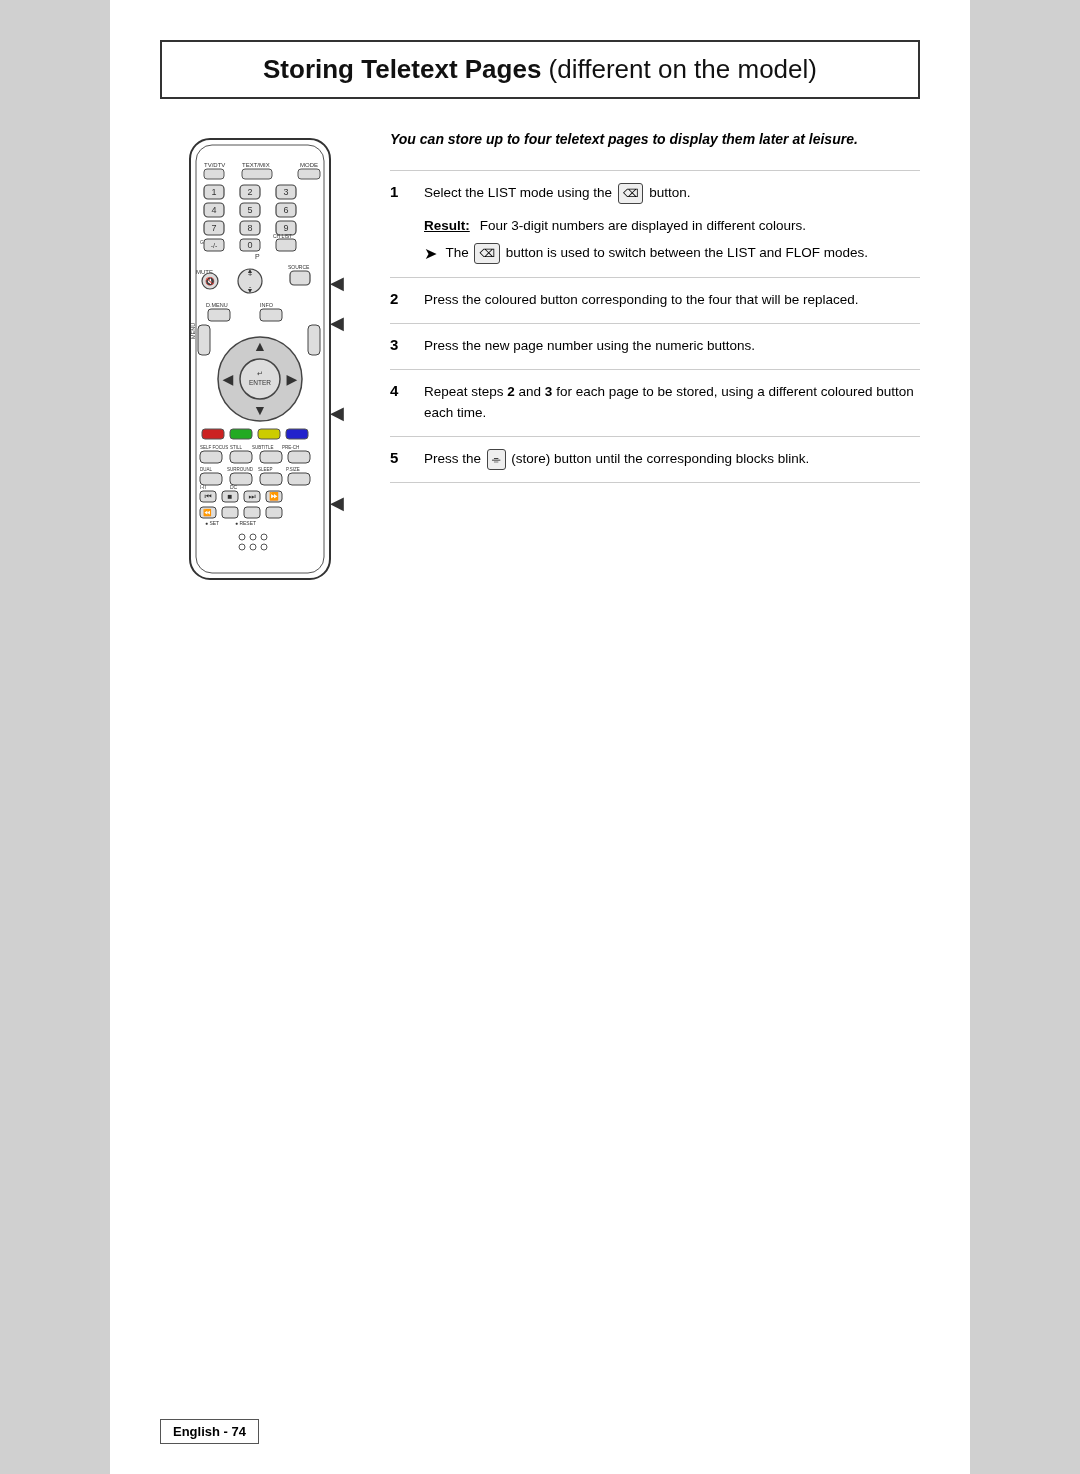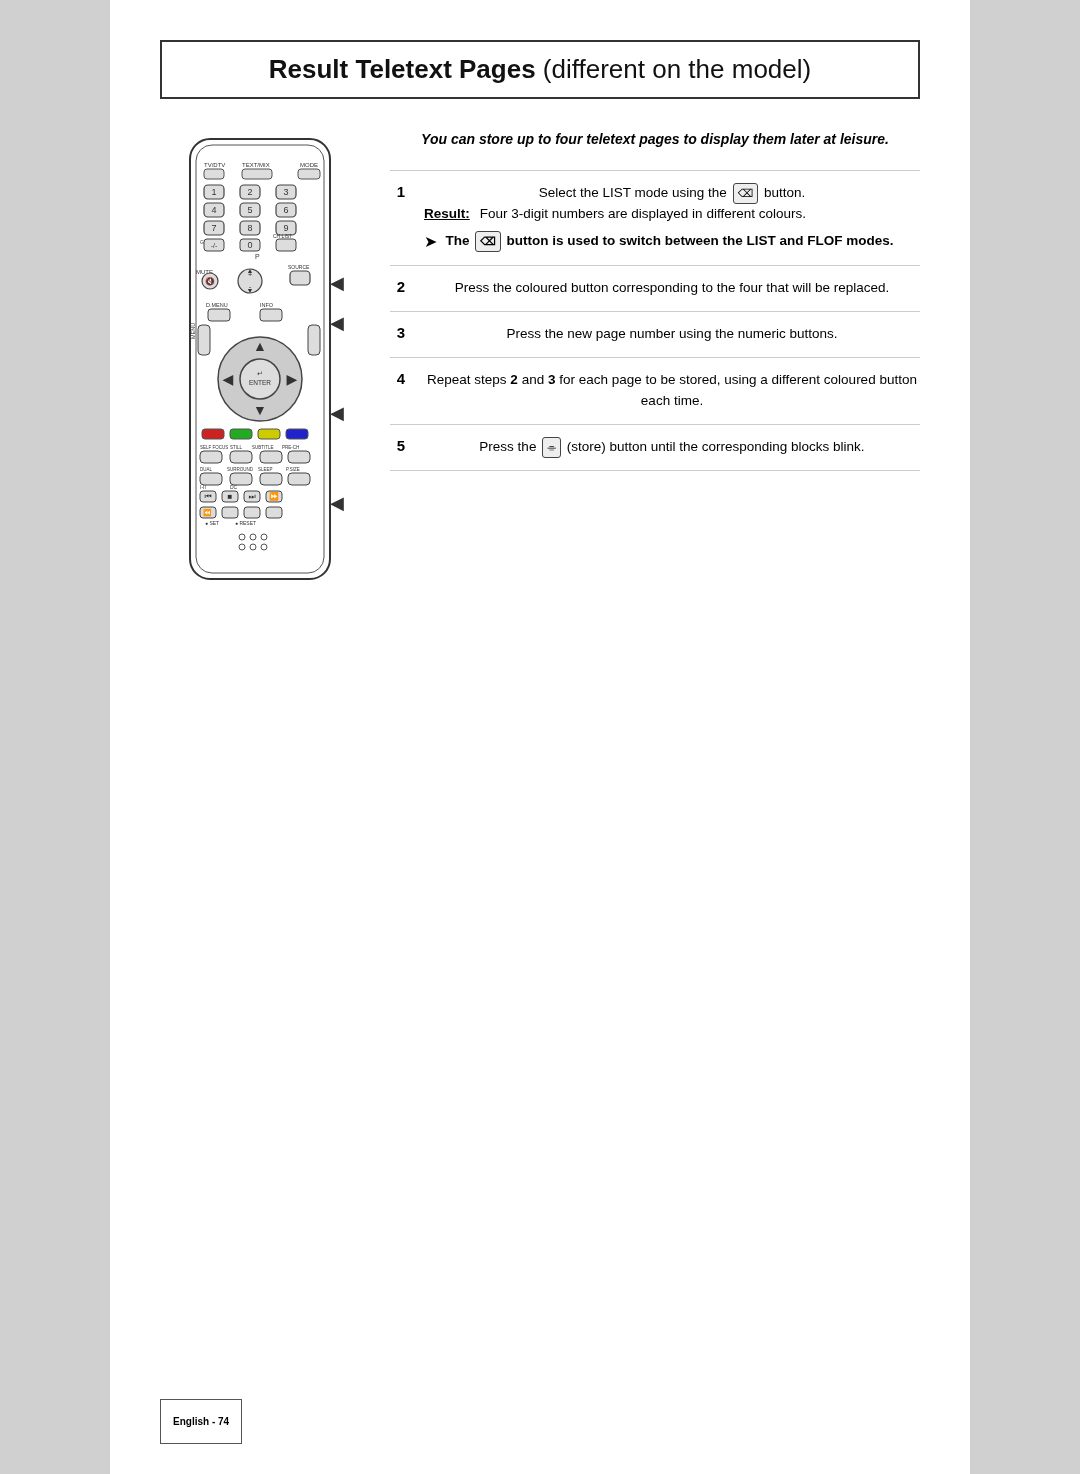--- a/index.html
+++ b/index.html
@@ -56,21 +56,20 @@
       width: 200px;
       flex-shrink: 0;
       display: flex;
       justify-content: center;
       align-items: flex-start;
     }
 
     
     .instructions-col {
       flex: 1;
-      text-align: center;
     }
 
     .intro-text {
       font-size: 14px;
       font-style: italic;
       font-weight: bold;
       margin-bottom: 20px;
       line-height: 1.5;
     }
 
@@ -98,21 +97,21 @@
     .step-content {
       vertical-align: top;
       padding: 12px 0 12px 4px;
       font-size: 13.5px;
       line-height: 1.55;
     }
 
     .step-content .result-row {
       display: flex;
       gap: 10px;
-      margin-top: 0;
+      margin-top: 12px;
     }
 
     .result-label {
       font-weight: bold;
       text-decoration: underline;
       white-space: nowrap;
     }
 
     .result-text {
       font-size: 13.5px;
@@ -127,64 +126,63 @@
 
     .tip-arrow {
       font-size: 16px;
       line-height: 1.4;
       flex-shrink: 0;
     }
 
     .tip-text {
       font-size: 13.5px;
       line-height: 1.5;
-      font-weight: bold;
     }
 
     .inline-btn {
       display: inline-block;
       border: 1px solid #444;
       border-radius: 3px;
       padding: 1px 4px;
       font-size: 11px;
       background: #eee;
       margin: 0 2px;
       vertical-align: middle;
     }
 
     
     .page-footer {
       position: absolute;
       bottom: 30px;
       left: 50px;
-      font-size: 10px;
+      font-size: 13px;
       font-weight: bold;
       border: 1px solid #555;
-      padding: 16px 12px;
+      padding: 4px 12px;
     }
 
     
     .remote-wrapper {
       position: relative;
       width: 180px;
     }
 
     .remote-svg {
       width: 180px;
     }
 
   </style>
 </head>
 <body>
 
 <div class="page">
 
   <div class="page-title-box">
     <h1>
-      <span class="bold">Result Teletext Pages</span><span class="normal"> (different on the model)</span>
+      <span class="bold">Storing Teletext Pages</span><span class="normal"> (different on the model)</span>
     </h1>
   </div>
 
   <div class="content-area">
 
     <div class="remote-col">
       <div class="remote-wrapper">
         
         <svg class="remote-svg" viewBox="0 0 180 480" xmlns="http://www.w3.org/2000/svg">
 

